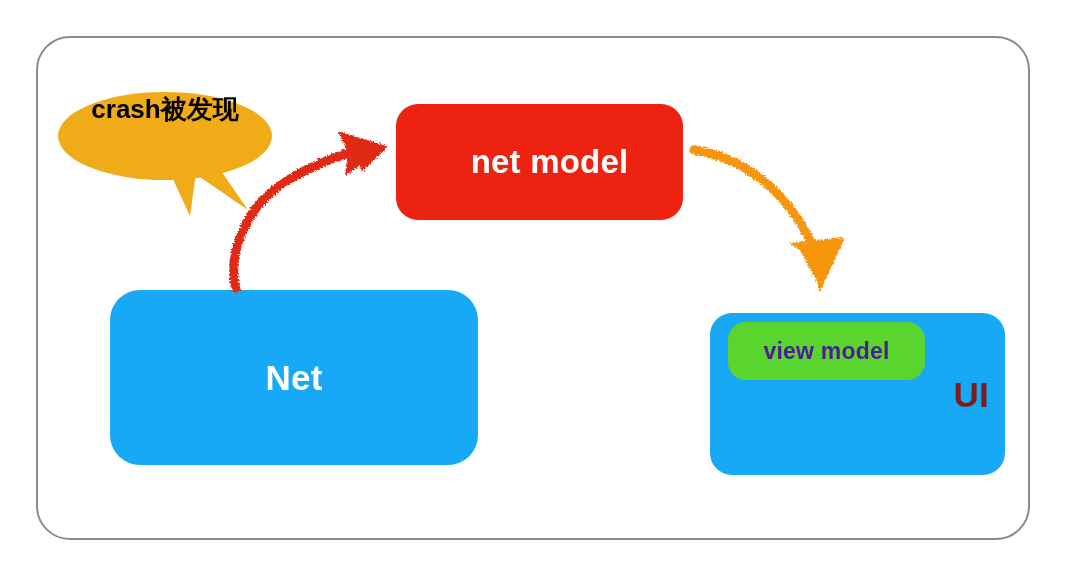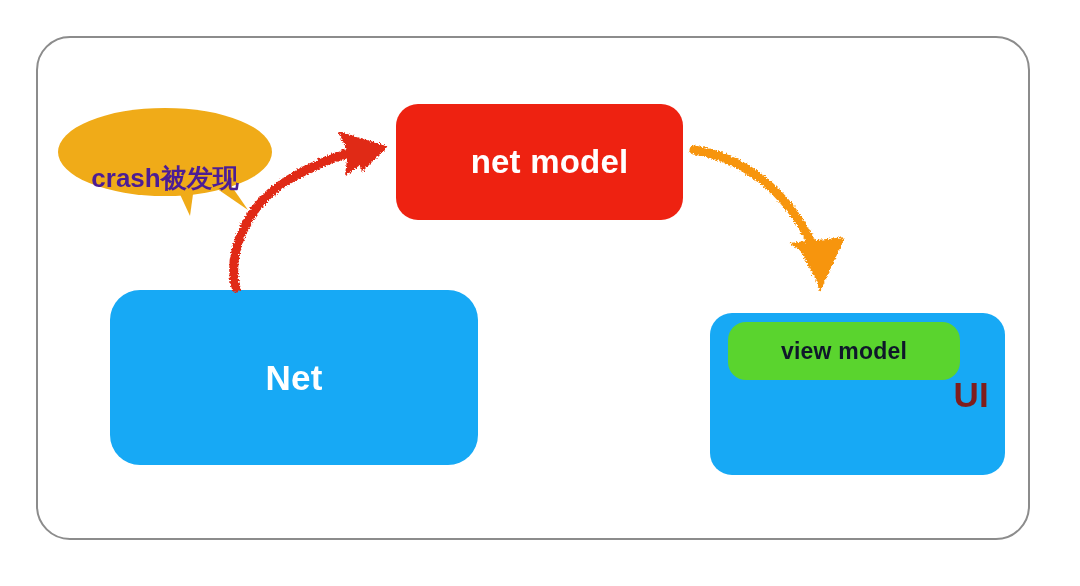--- a/index.html
+++ b/index.html
@@ -86,55 +86,55 @@
     top: 50%;
     transform: translateY(-50%);
     color: #7f1d1d;
     font-size: 35px;
     font-weight: bold;
     line-height: 1;
   }
   .inner-green {
     position: absolute;
     left: 18px;
-    width: 232px;
+    width: 197px;
     height: 58px;
     background: #5ad42e;
     border-radius: 18px;
     display: flex;
     align-items: center;
     justify-content: center;
-    color: #0f172a;
+    color: #4c1d95;
     font-size: 23px;
     font-weight: bold;
     white-space: nowrap;
   }
   .green-viewmodel { top: 9px; }
   .green-view { top: 89px; }
 
   
   .bubble-wrap {
     position: absolute;
     left: 58px;
     top: 92px;
     width: 220px;
     height: 130px;
   }
   .bubble-ellipse {
     position: absolute;
     left: 0;
-    top: 16px;
+    top: 0;
     width: 214px;
     height: 88px;
     background: #f0ab18;
     border-radius: 50% / 50%;
     display: flex;
-    align-items: flex-end;
+    align-items: flex-start;
     justify-content: center;
-    color: #4c1d95;
+    color: #000000;
     font-size: 26px;
     font-weight: bold;
     white-space: nowrap;
   }
 
   svg.overlay {
     position: absolute;
     left: 0;
     top: 0;
     width: 1080px;

